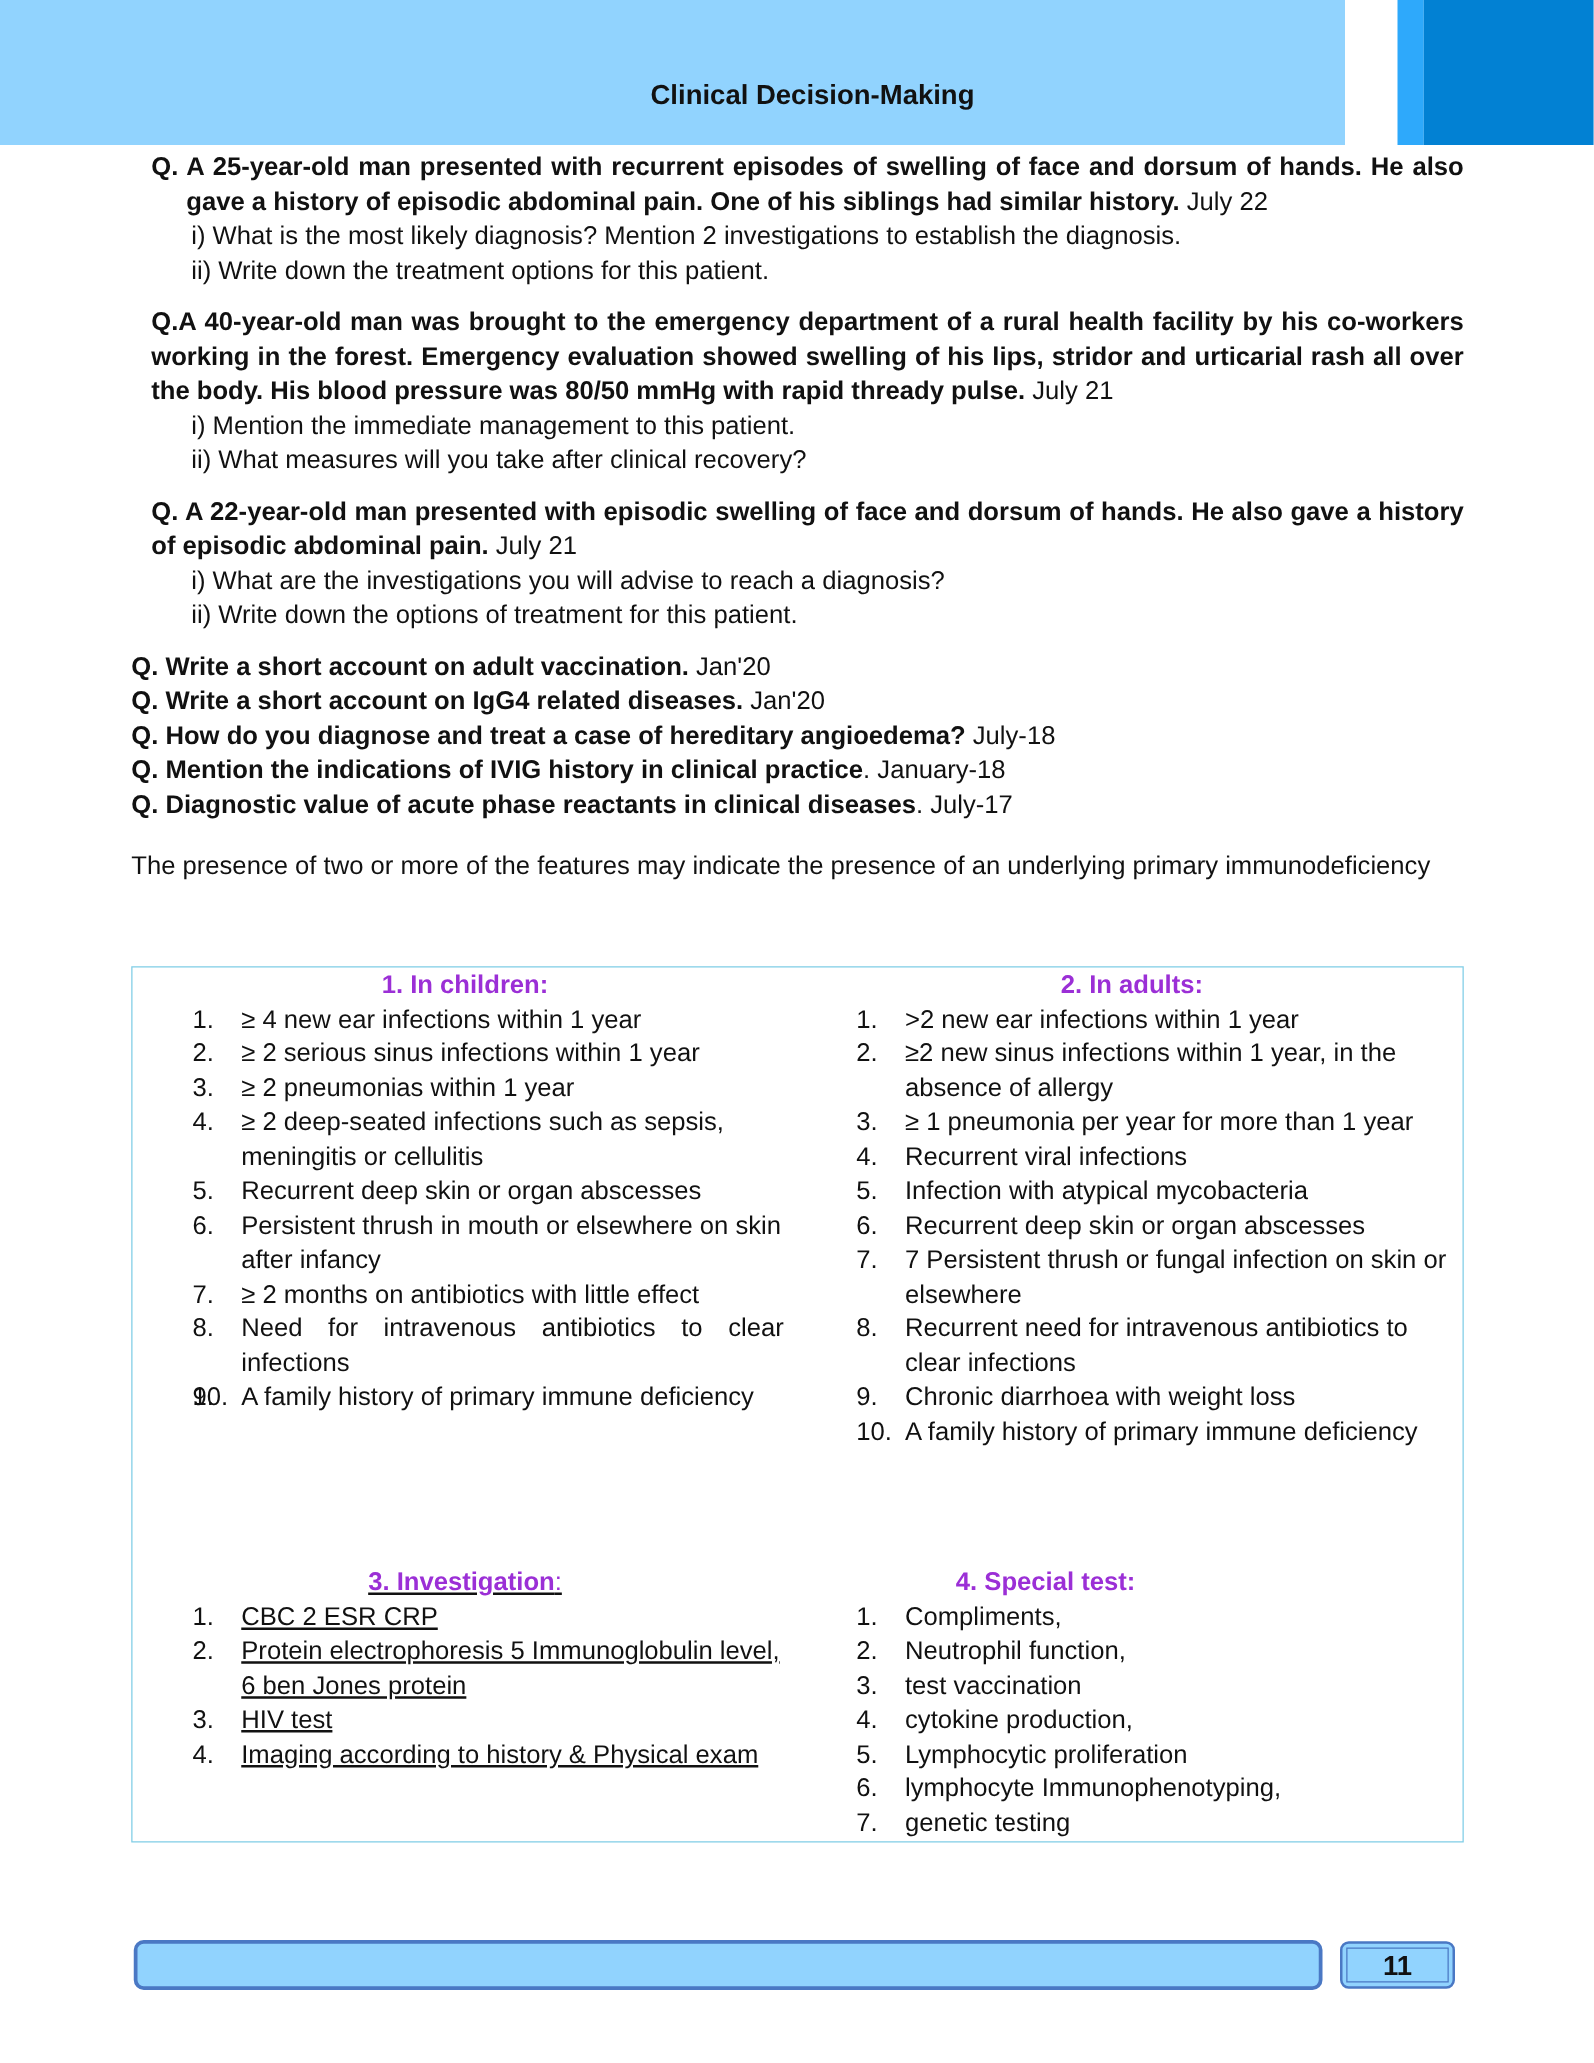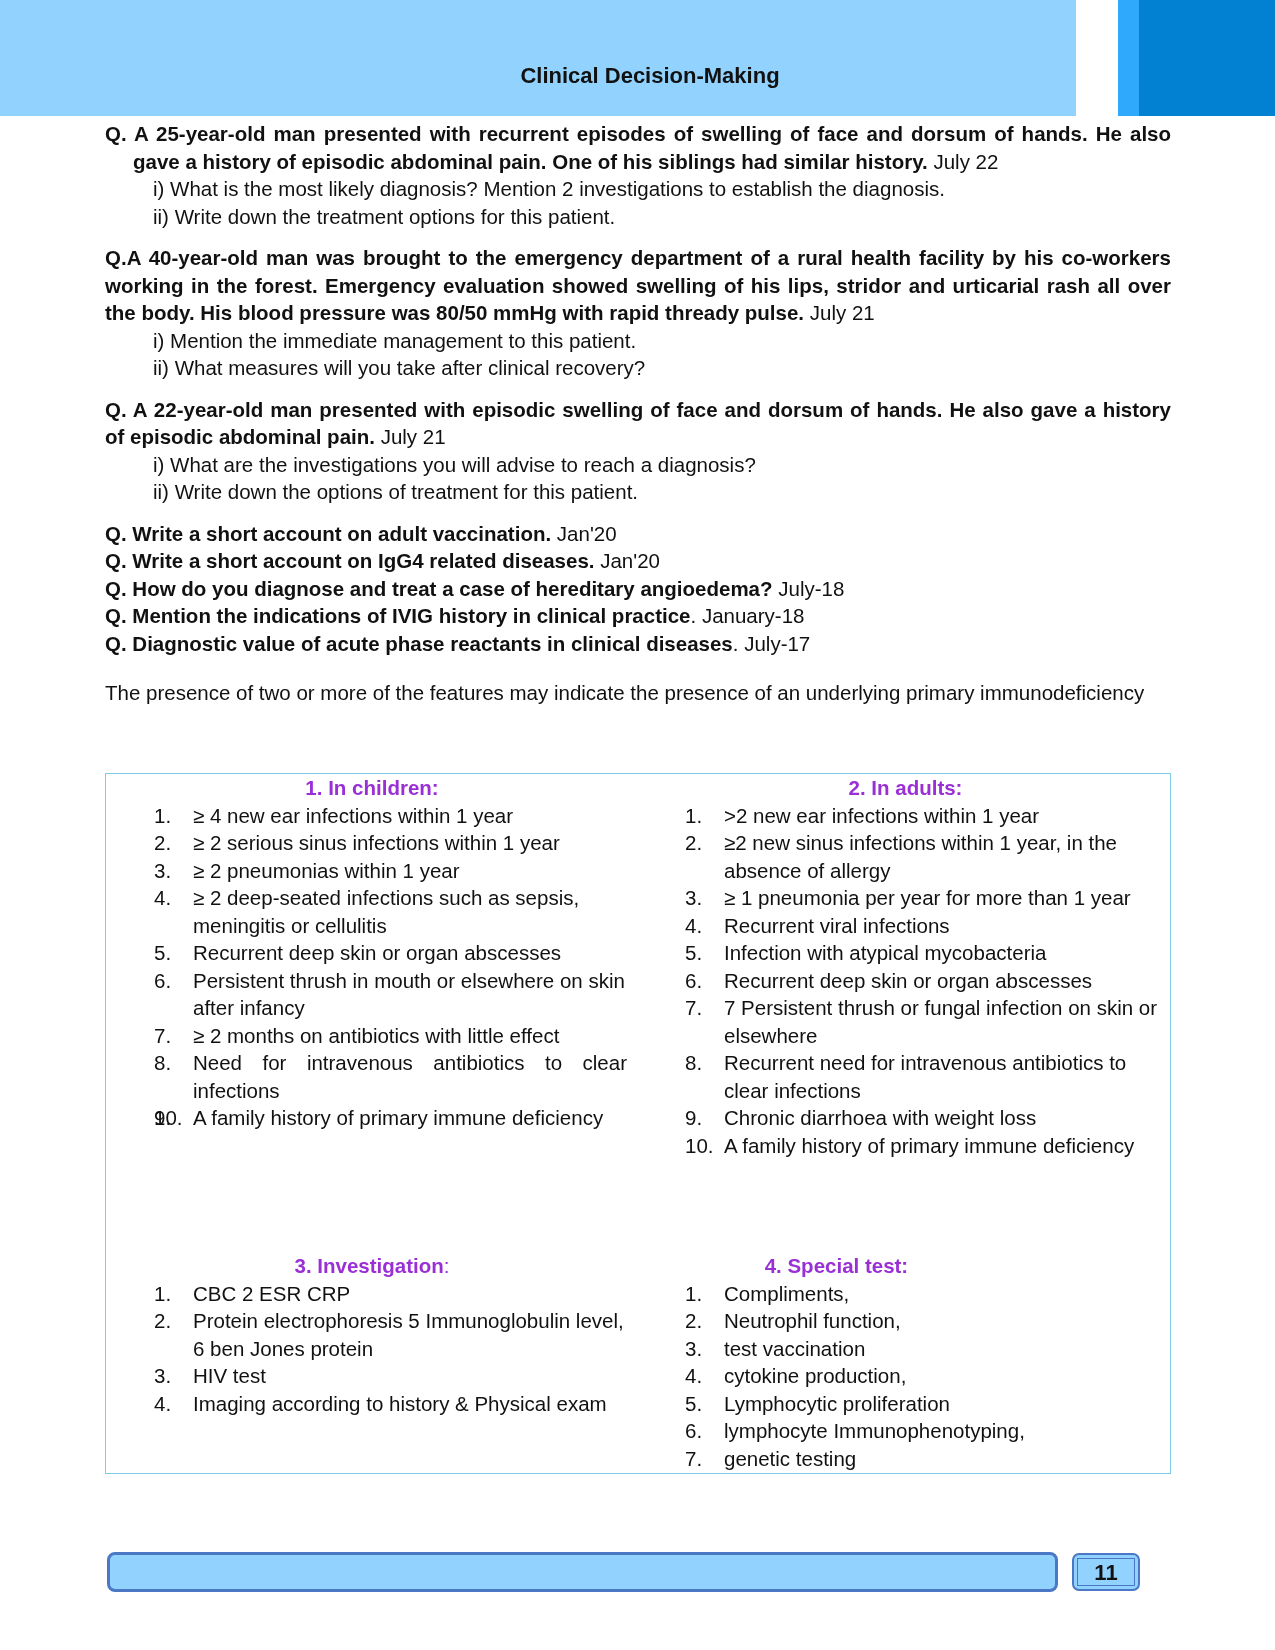--- a/index.html
+++ b/index.html
@@ -8,21 +8,21 @@
 
     
     .header { position: absolute; left: 0; top: 0; width: 1076px; height: 116px; background: #91d3fe; }
     .header-stripe-light { position: absolute; left: 1118px; top: 0; width: 21px; height: 116px; background: #2ea9fb; }
     .header-stripe-dark { position: absolute; left: 1139px; top: 0; width: 136px; height: 116px; background: #0281d3; }
     .header-title { position: absolute; left: 0; top: 63px; width: 1300px; text-align: center; font-weight: bold; font-size: 22px; color: #111; }
 
     
     .content { position: absolute; left: 105px; top: 120px; width: 1066px; font-size: 20.5px; line-height: 27.5px; }
     .q-block { margin-bottom: 14px; }
-    .q-text { text-align: justify; }
+    .q-text { text-align: justify; margin-left: 16px; }
     .q-text.hang { padding-left: 28px; text-indent: -28px; }
     .q-bold { font-weight: bold; }
     .q-sub { padding-left: 48px; }
     .short-q { line-height: 27.5px; }
     .intro { margin-top: 22px; text-align: justify; }
 
     
     .feature-box { position: absolute; left: 105px; top: 773px; width: 1066px; height: 701px; border: 1.5px solid #7fcde6; }
     .col { position: absolute; top: 0; font-size: 20.5px; line-height: 27.5px; }
     .col-left { left: 11px; width: 510px; }
@@ -30,21 +30,21 @@
     .sec-head { color: #9b2fd6; font-weight: bold; text-align: center; }
     .sec-head .colon-normal { font-weight: normal; }
     .list { list-style: none; }
     .list li { position: relative; padding-left: 76px; }
     .list li .num { position: absolute; left: 37px; top: 0; }
     .justify { text-align: justify; text-align-last: left; }
     .sec2 { position: absolute; top: 478px; }
 
     
     .footer-bar { position: absolute; left: 107px; top: 1552px; width: 951px; height: 40px; background: #91d3fe; border: 3px solid #4a78c4; border-radius: 8px; }
-    .page-num-box { position: absolute; left: 1072px; top: 1553px; width: 68px; height: 38px; background: #91d3fe; border: 2px solid #4a78c4; border-radius: 7px; }
+    .page-num-box { position: absolute; left: 1072px; top: 1553px; width: 92px; height: 38px; background: #91d3fe; border: 2px solid #4a78c4; border-radius: 7px; }
     .page-num-inner { position: absolute; left: 3px; top: 3px; right: 3px; bottom: 3px; border: 1.5px solid #4a78c4; text-align: center; font-weight: bold; font-size: 22px; line-height: 27px; color: #111; }
   </style>
 </head>
 <body>
 
 <div class="header">
   <div class="header-stripe-light"></div>
   <div class="header-stripe-dark"></div>
   <div class="header-title">Clinical Decision-Making</div>
 </div>
@@ -91,21 +91,21 @@
           <li><span class="num">3.</span><span>≥ 2 pneumonias within 1 year</span></li>
           <li><span class="num">4.</span><span>≥ 2 deep-seated infections such as sepsis, meningitis or cellulitis</span></li>
           <li><span class="num">5.</span><span>Recurrent deep skin or organ abscesses</span></li>
           <li><span class="num">6.</span><span>Persistent thrush in mouth or elsewhere on skin after infancy</span></li>
           <li><span class="num">7.</span><span>≥ 2 months on antibiotics with little effect</span></li>
           <li class="justify"><span class="num">8.</span><span>Need for intravenous antibiotics to clear infections</span></li>
           <li><span class="num">9.</span></li>
           <li><span class="num">10.</span><span>A family history of primary immune deficiency</span></li>
         </ol>
     </div>
-    <div class="sec2" style="left:0;">
+    <div class="sec2" style="left:0;text-decoration:underline;">
       <div class="sec-head"><span>3. Investigation</span><span class="colon-normal">:</span></div>
       <ol class="list" id="list-investigation">
           <li><span class="num">1.</span><span>CBC  2 ESR CRP</span></li>
           <li><span class="num">2.</span><span>Protein electrophoresis 5 Immunoglobulin level, 6 ben Jones protein</span></li>
           <li><span class="num">3.</span><span>HIV test</span></li>
           <li><span class="num">4.</span><span>Imaging according to history &amp; Physical exam</span></li>
         </ol>
     </div>
   </div>
 

